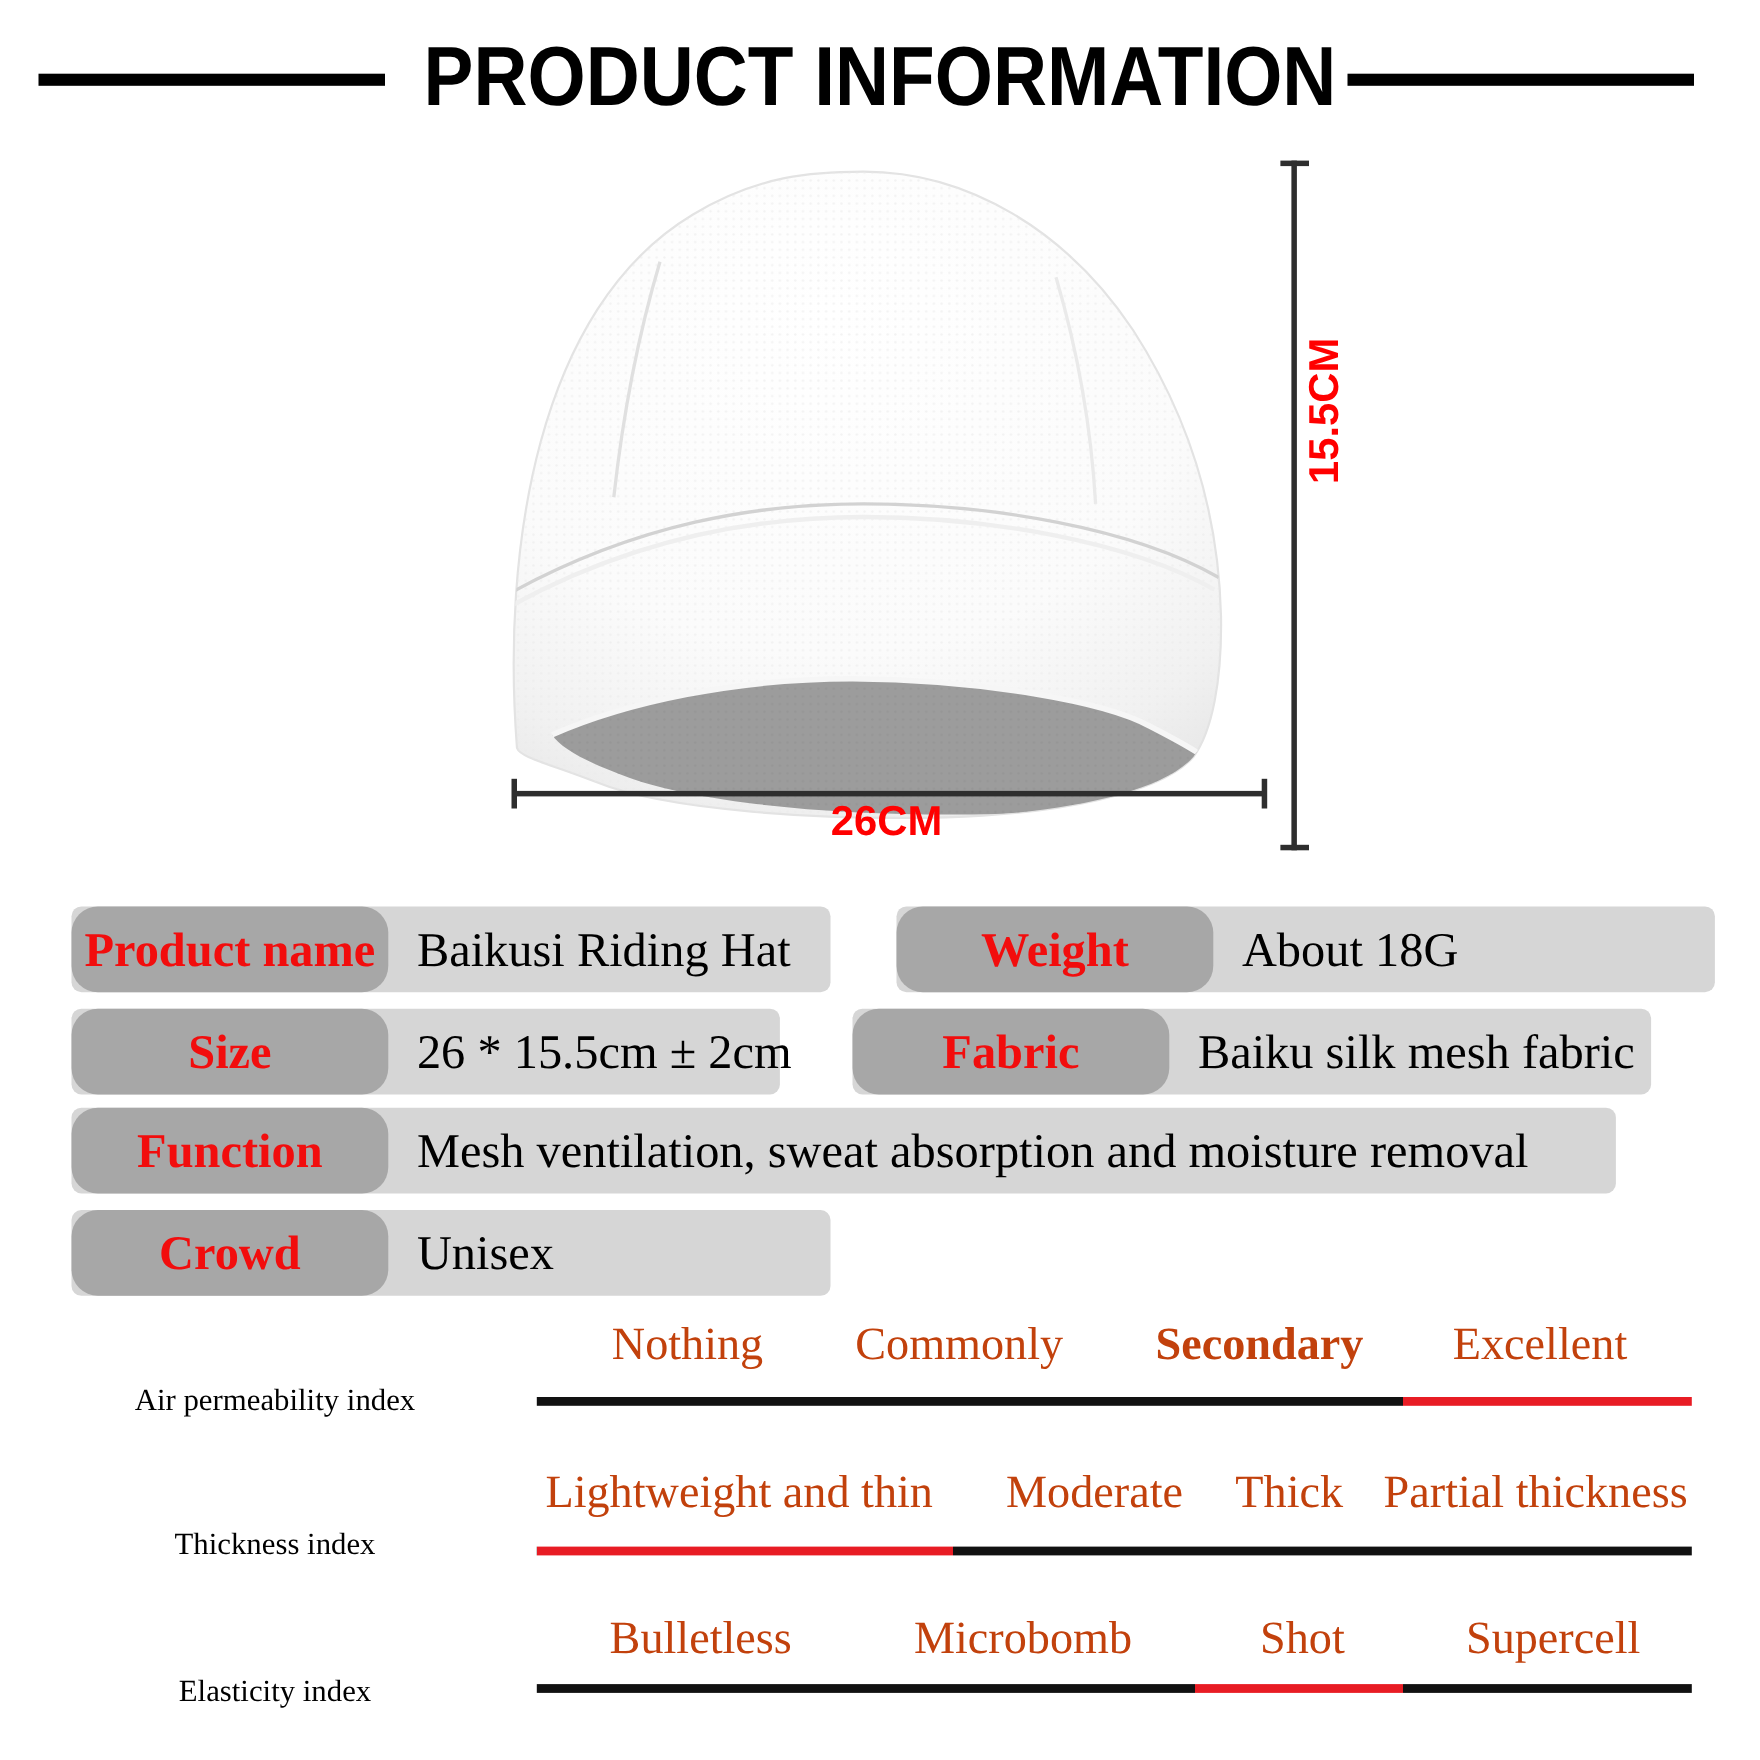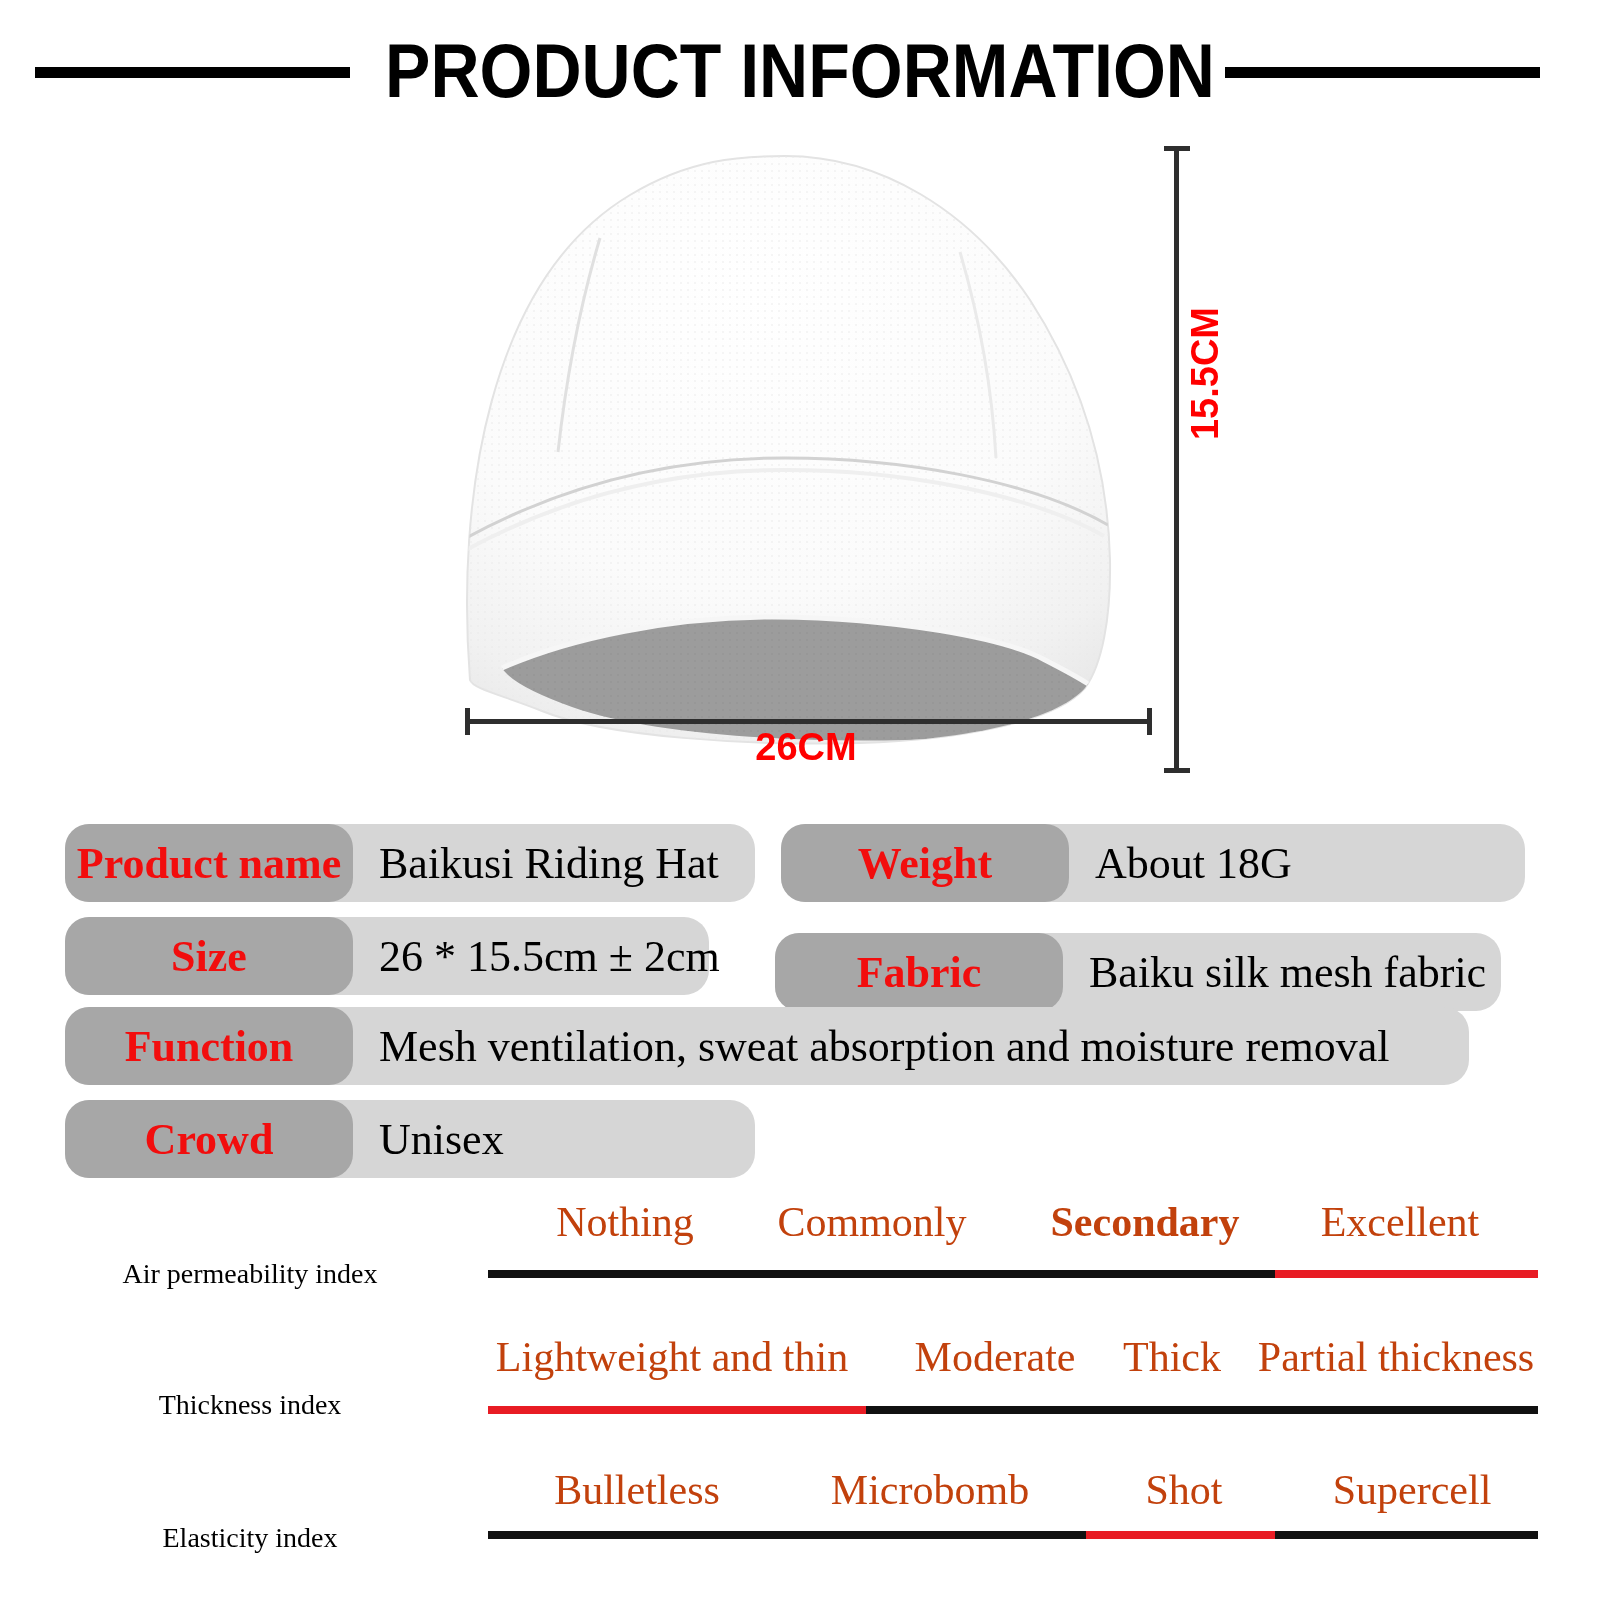--- a/index.html
+++ b/index.html
@@ -37,34 +37,34 @@
   #dim-h-cap-left{left:465px;top:708px;width:5px;height:27px;}
   #dim-h-cap-right{left:1147px;top:708px;width:5px;height:27px;}
   .dim-label{
     position:absolute;color:var(--dimension-red);
     font-family:"Liberation Sans", sans-serif;font-weight:bold;font-size:38px;
     text-align:center;white-space:nowrap;
   }
   #dim-height-label{left:1120px;top:352px;width:170px;transform:rotate(-90deg);}
   #dim-width-label{left:716px;top:726px;width:180px;}
   
-  .spec{position:absolute;height:78px;background:var(--pill-light);border-radius:25px;}
+  .spec{position:absolute;height:78px;background:var(--pill-light);border-radius:9px;}
   .spec-label{
     position:absolute;left:0;top:0;width:288px;height:78px;background:var(--pill-dark);
     border-radius:24px;display:flex;align-items:center;justify-content:center;
     color:var(--accent-red);font-weight:bold;font-size:44px;white-space:nowrap;
   }
   .spec-value{
     position:absolute;left:314px;top:0;height:78px;display:flex;align-items:center;
     color:#000;font-size:44px;white-space:nowrap;
   }
   #row-product-name{left:65px;top:824px;width:690px;}
-  #row-weight{left:781px;top:824px;width:744px;}
+  #row-weight{left:815px;top:824px;width:744px;}
   #row-size{left:65px;top:917px;width:644px;}
-  #row-fabric{left:775px;top:917px;width:726px;margin-top:16px;}
+  #row-fabric{left:775px;top:917px;width:726px;}
   #row-function{left:65px;top:1007px;width:1404px;}
   #row-crowd{left:65px;top:1100px;width:690px;}
   
   .idx-name{
     position:absolute;left:20px;width:460px;text-align:center;
     font-size:28px;color:#000;line-height:48px;white-space:nowrap;
   }
   #idx-name-air{top:1250px;}
   #idx-name-thickness{top:1381px;}
   #idx-name-elasticity{top:1514px;}

